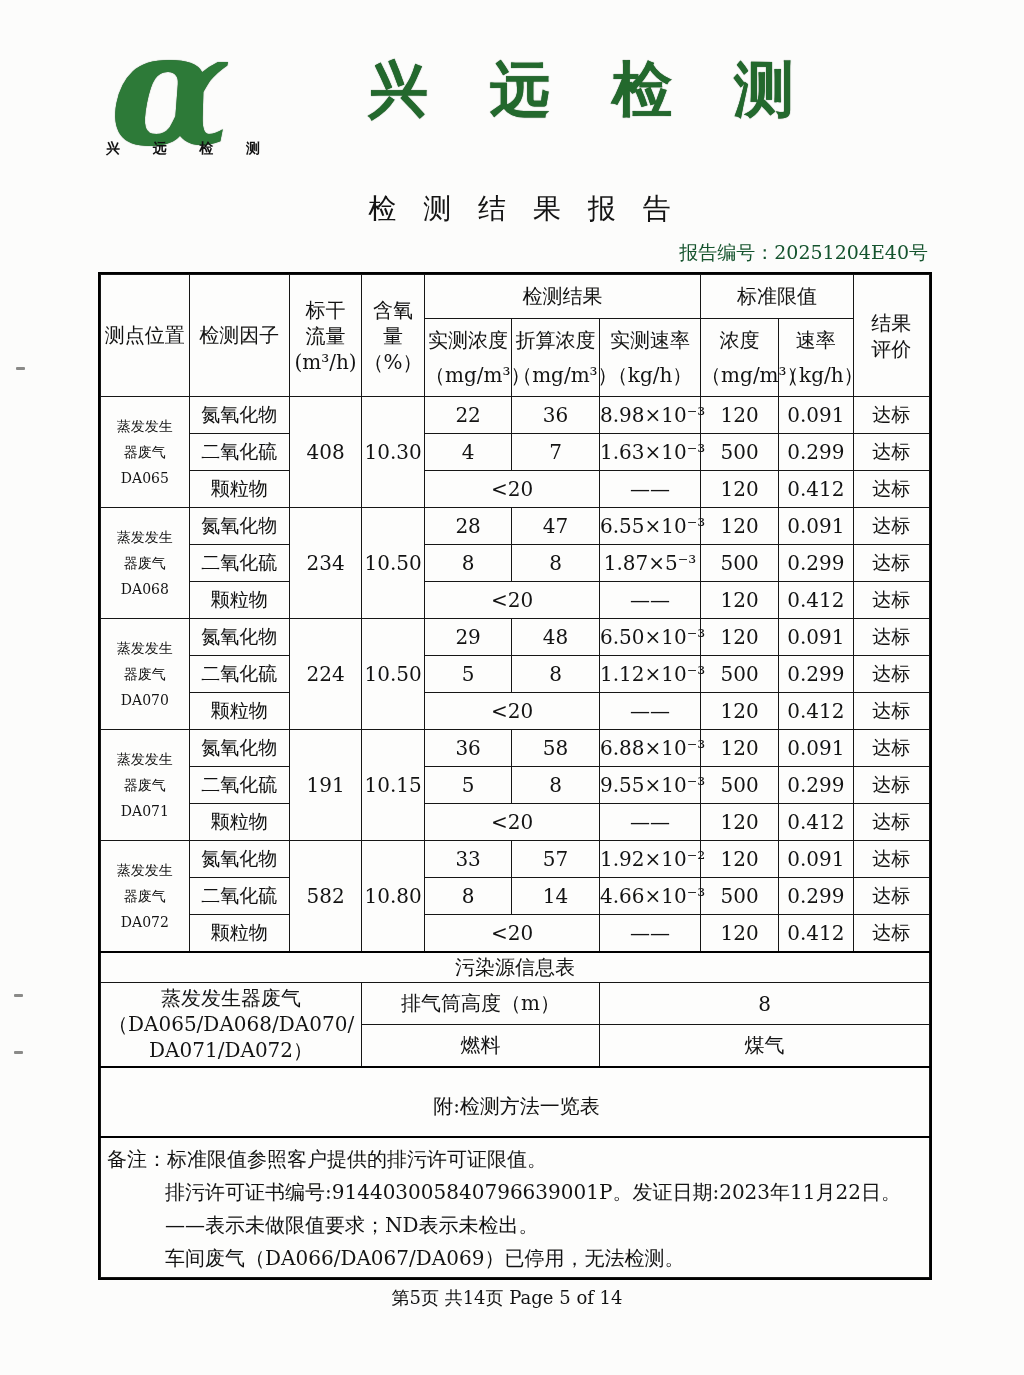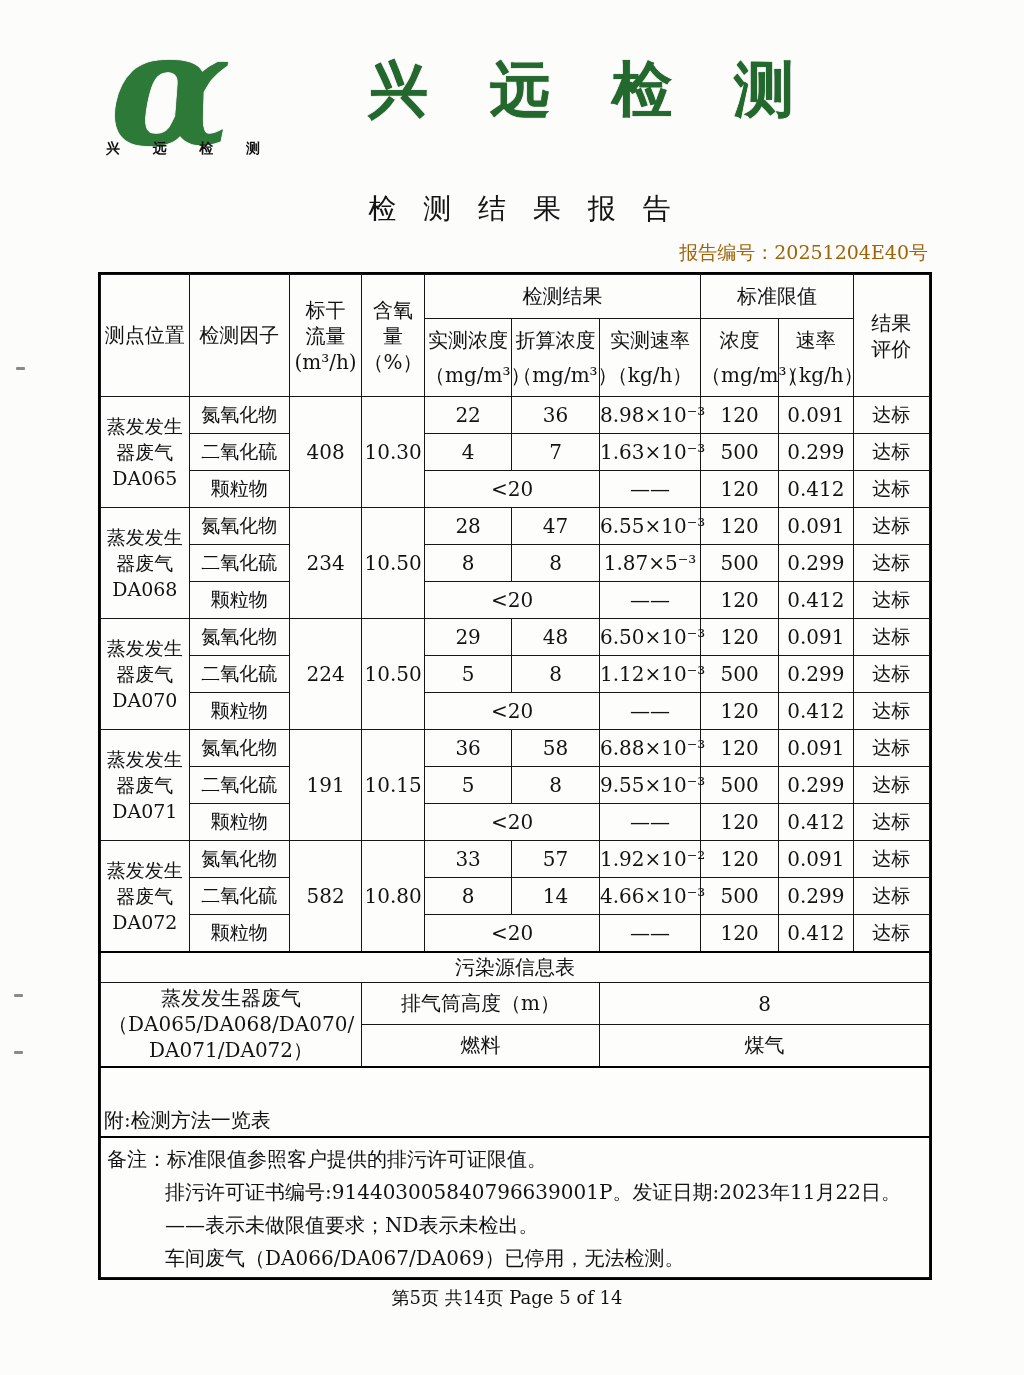--- a/index.html
+++ b/index.html
@@ -25,21 +25,21 @@
     display:flex;justify-content:space-between;
     font-size:60px;font-weight:900;color:#23692d;
     text-shadow:0 0 1px #123d18;
   }
   .doc-title{
     position:absolute;left:0;top:190px;width:1024px;text-align:center;
     font-size:28px;letter-spacing:9px;color:#131313;font-weight:500;padding-left:12px;
   }
   .report-no{
     position:absolute;left:98px;top:240px;width:830px;text-align:right;
-    font-size:19px;color:#a16207;
+    font-size:19px;color:#14532d;
   }
   
   .margin-dash{position:absolute;width:9px;height:3px;background:#8a8a88;border-radius:1px;}
   .dash-1{left:16px;top:367px;}
   .dash-2{left:14px;top:994px;}
   .dash-3{left:14px;top:1051px;}
   
   .table-wrap{
     position:absolute;left:98px;top:272px;width:830px;
     border:2.5px solid #000;background:#fdfdfc;
@@ -47,33 +47,33 @@
   table{border-collapse:collapse;width:100%;table-layout:fixed;}
   th,td{
     border:1.5px solid #161616;text-align:center;vertical-align:middle;
     padding:0;font-weight:normal;font-size:20px;color:#131313;
   }
   thead tr.group-row{height:44px;}
   thead tr.sub-row{height:78px;}
   tbody tr.result-row{height:37px;}
   th .blk,td .blk{display:block;line-height:26px;}
   th .unit{margin-top:9px;}
-  .loc{line-height:26px;font-size:19px;margin-left:36px;}
+  .loc{line-height:26px;font-size:14px;margin-left:36px;}
   .loc-line{display:block;}
   td[data-name="factor-cell"]{font-size:19px;}
   td[data-name="eval-cell"]{font-size:19px;margin-left:45px;}
   
   tr.info-title-row{height:31px;}
   tr.info-title-row td{border-top:2.5px solid #000;}
   tr.info-row{height:42px;margin-top:36px;}
   .info-src{line-height:28px;font-size:20px;}
   
   tr.attach-row{height:70px;}
   .attach-cell{
-    text-align:left;vertical-align:bottom;padding:0 0 2px 3px;
+    text-align:center;vertical-align:bottom;padding:0 0 16px 3px;
     border-top:2.5px solid #000;border-bottom:2.5px solid #000;
   }
   tr.remarks-row{height:134px;}
   .remarks-cell{text-align:left;vertical-align:top;padding:5px 4px 2px 6px;}
   .remark-line{line-height:33px;white-space:nowrap;}
   .remark-line.indent{padding-left:58px;}
   
   .page-footer{
     position:absolute;left:98px;top:1286px;width:818px;text-align:center;
     font-size:18px;color:#131313;

